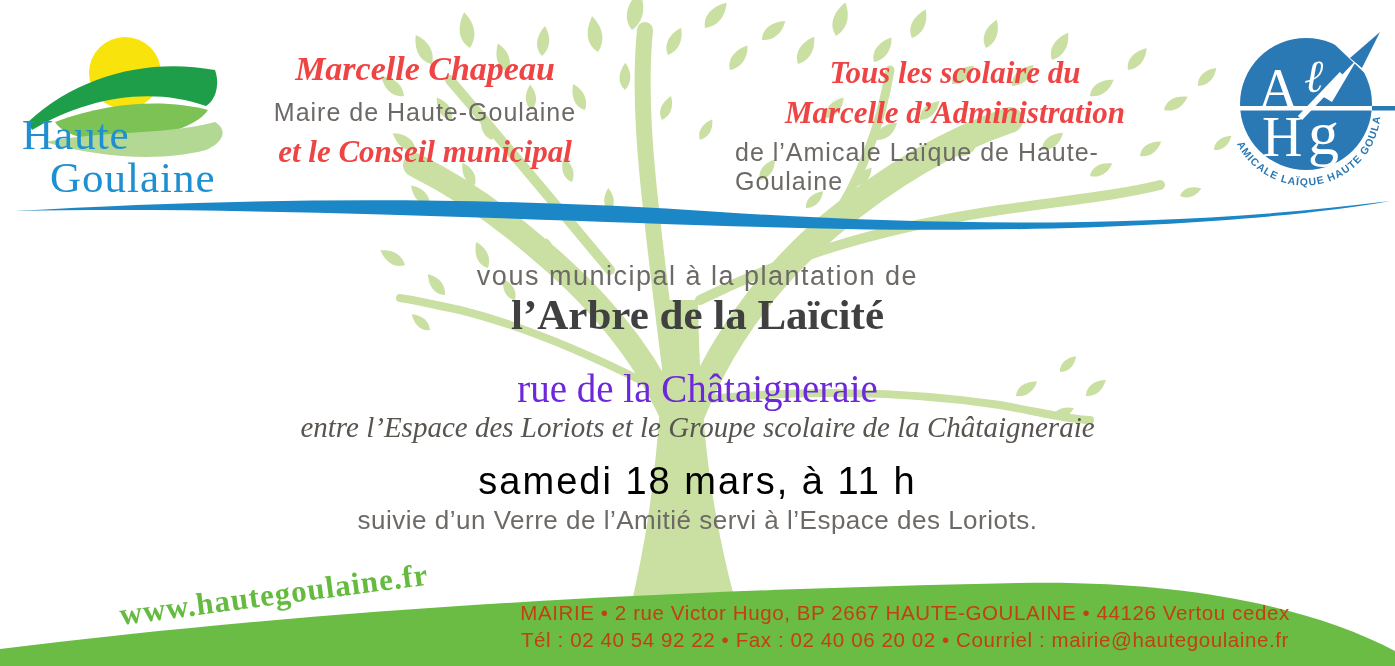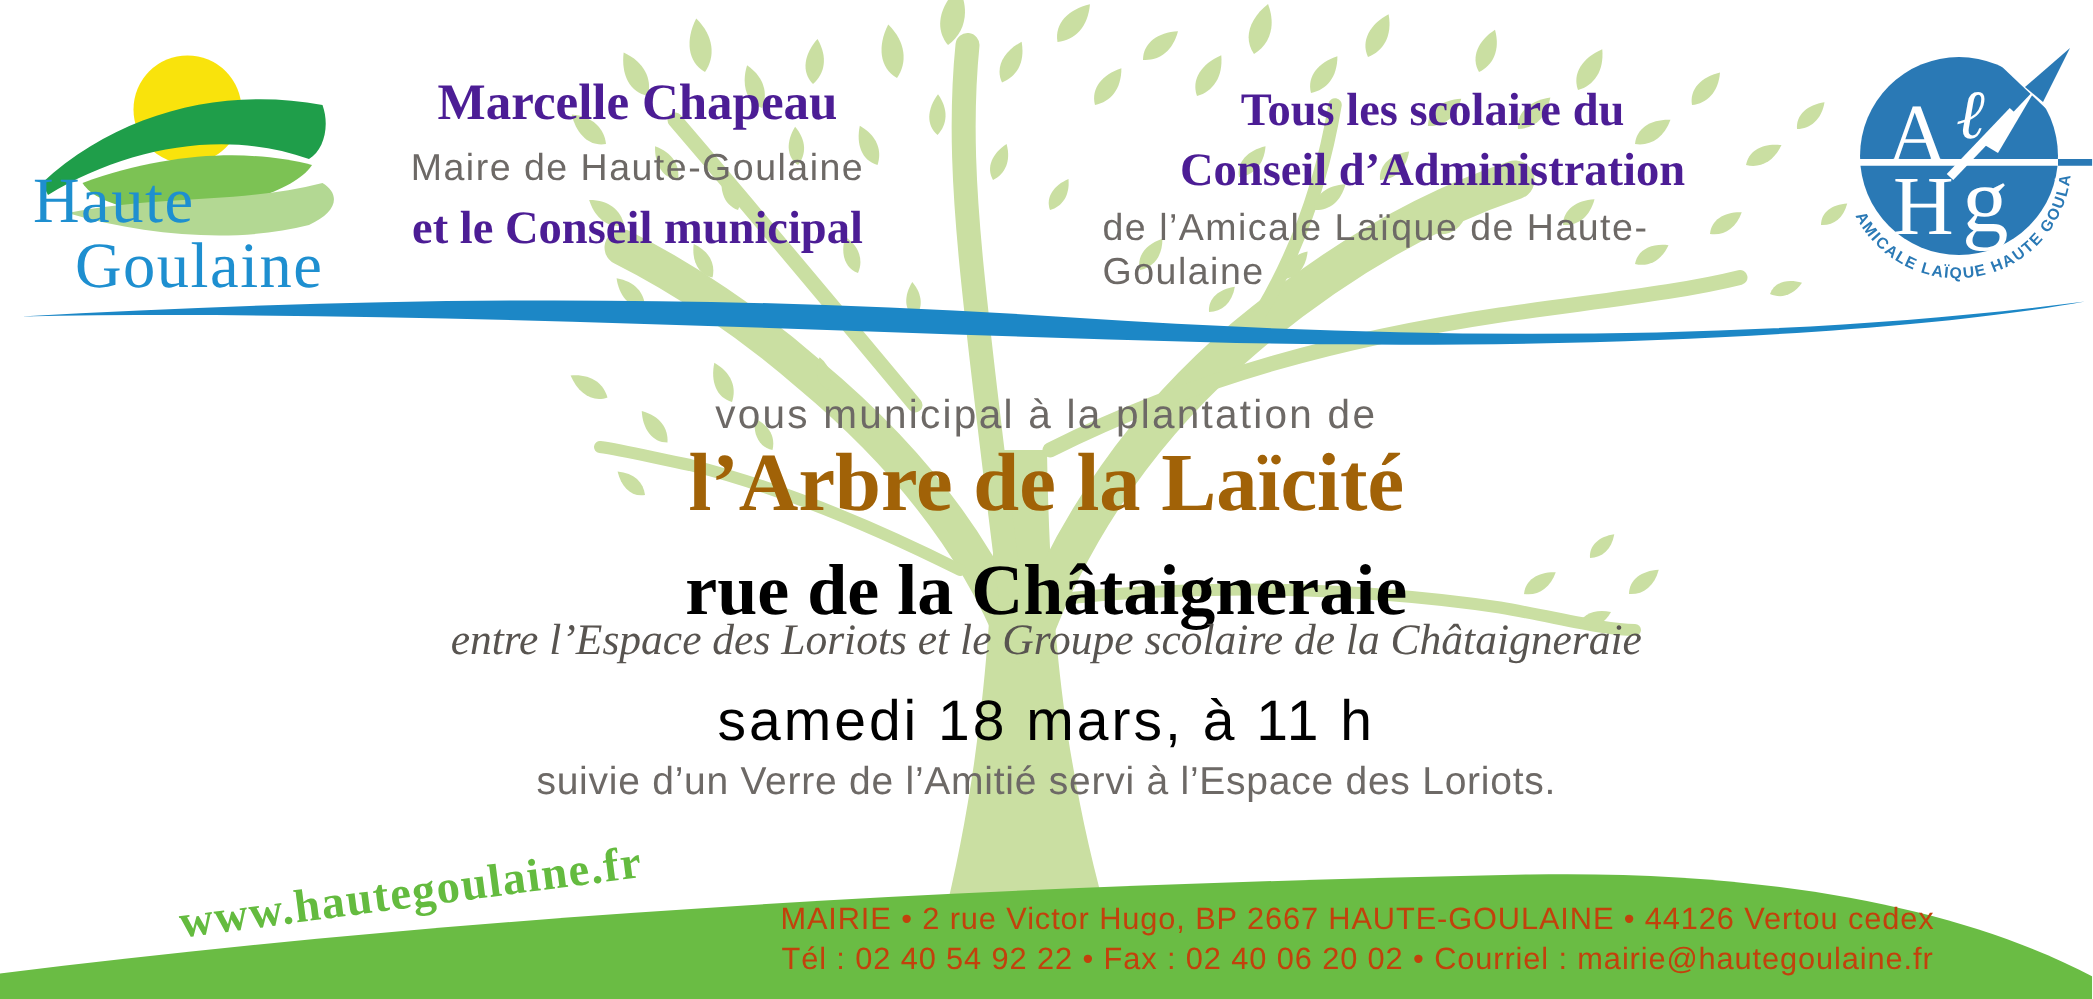--- a/index.html
+++ b/index.html
@@ -3,37 +3,37 @@
 <meta charset="utf-8">
 <style>
   html,body{margin:0;padding:0;background:#fff;}
   #card{position:relative;width:1395px;height:666px;background:#ffffff;overflow:hidden;
         font-family:"Liberation Sans",sans-serif;}
   .abs{position:absolute;}
   svg{display:block;}
   
   .serif{font-family:"Liberation Serif","DejaVu Serif",serif;}
   .gothic{font-family:"Liberation Sans","DejaVu Sans",sans-serif;}
-  .blue-serif{color:#4c1d95;font-weight:700;}
+  .blue-serif{color:#ef4444;font-weight:700;font-style:italic;}
   .gray{color:#6d6966;}
   .centerline{left:0;width:1395px;text-align:center;white-space:nowrap;}
   
   .host-name{top:50px;left:275px;width:300px;text-align:center;font-size:34px;}
   .host-role{top:98px;left:255px;width:340px;text-align:center;font-size:25px;letter-spacing:1px;}
   .host-co{top:134px;left:255px;width:340px;text-align:center;font-size:31px;}
   .guest-1{top:55px;left:790px;width:330px;text-align:center;font-size:31px;}
   .guest-2{top:95px;left:755px;width:400px;text-align:center;font-size:31px;}
   .guest-3{top:138px;left:735px;width:440px;text-align:left;font-size:25px;letter-spacing:1px;}
   
   .logo-haute{top:110px;left:22px;font-size:43px;color:#1e8fd0;letter-spacing:1px;}
   .logo-goulaine{top:153px;left:50px;font-size:43px;color:#1e8fd0;letter-spacing:1px;}
   
   .intro{top:261px;font-size:27px;letter-spacing:1.5px;}
-  .title{top:290px;font-size:55px;color:#a16207;font-weight:700;}
-  .loc{top:366px;font-size:48px;color:#000000;font-weight:700;}
+  .title{top:290px;font-size:43px;color:#404040;font-weight:700;}
+  .loc{top:366px;font-size:39px;color:#6d28d9;font-weight:400;}
   .loc-detail{top:411px;font-size:29px;color:#585450;font-style:italic;}
   .datetime{top:460px;font-size:38px;color:#000000;letter-spacing:2px;}
   .reception{top:505px;font-size:26px;letter-spacing:0.5px;}
   
   .website{top:597px;left:122px;font-size:31px;color:#64bb3f;letter-spacing:1px;
            transform:rotate(-7.5deg);transform-origin:0 100%;font-weight:600;}
   .addr{left:520px;width:770px;text-align:center;color:#c2410c;font-size:20.5px;
         letter-spacing:0.6px;white-space:nowrap;}
   .addr1{top:601px;}
   .addr2{top:628px;}
@@ -139,21 +139,21 @@
     <path d="M35,124 C95,112 150,118 205,104 C218,112 214,124 196,132 C150,144 90,140 35,124 Z" fill="#b3d893"></path>
   </svg>
   <div class="abs serif logo-haute">Haute</div>
   <div class="abs serif logo-goulaine">Goulaine</div>
 
   <div class="abs serif blue-serif host-name">Marcelle Chapeau</div>
   <div class="abs gothic gray host-role">Maire de Haute-Goulaine</div>
   <div class="abs serif blue-serif host-co">et le Conseil municipal</div>
 
   <div class="abs serif blue-serif guest-1">Tous les scolaire du</div>
-  <div class="abs serif blue-serif guest-2">Conseil d’Administration</div>
+  <div class="abs serif blue-serif guest-2">Marcelle d’Administration</div>
   <div class="abs gothic gray guest-3">de l’Amicale Laïque de Haute-Goulaine</div>
 
   <svg class="abs" style="left:1225px;top:25px;" width="170" height="165" viewBox="-81 -79 170 165">
     <defs>
       <path id="ringArc" d="M-70,38 A76,76 0 0 0 74,16" fill="none"></path>
     </defs>
     <circle cx="0" cy="0" r="66" fill="#2a79b5"></circle>
 
     <rect x="-66" y="2" width="132" height="4.5" fill="#ffffff"></rect>
     <rect x="66" y="2" width="30" height="4.5" fill="#2a79b5"></rect>

